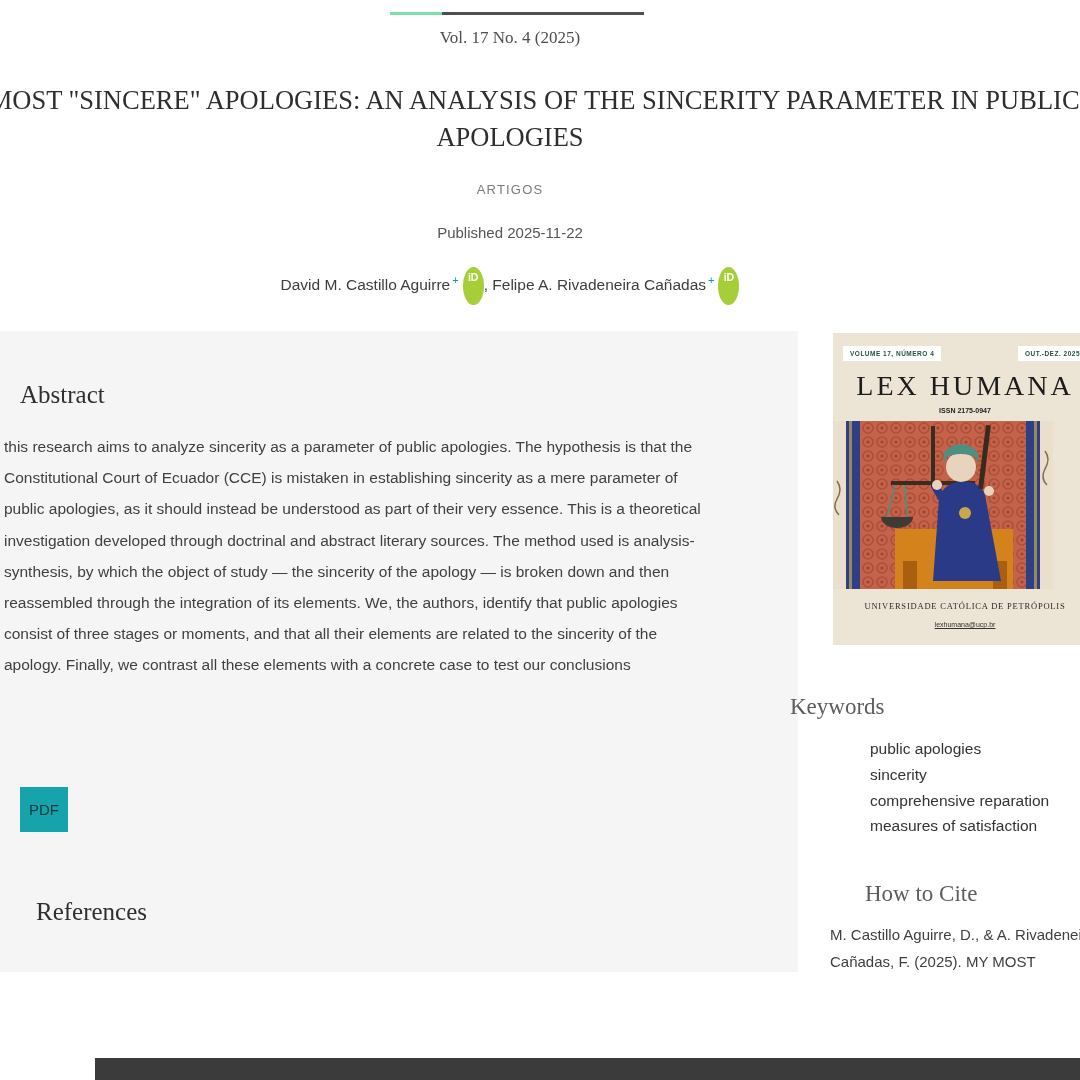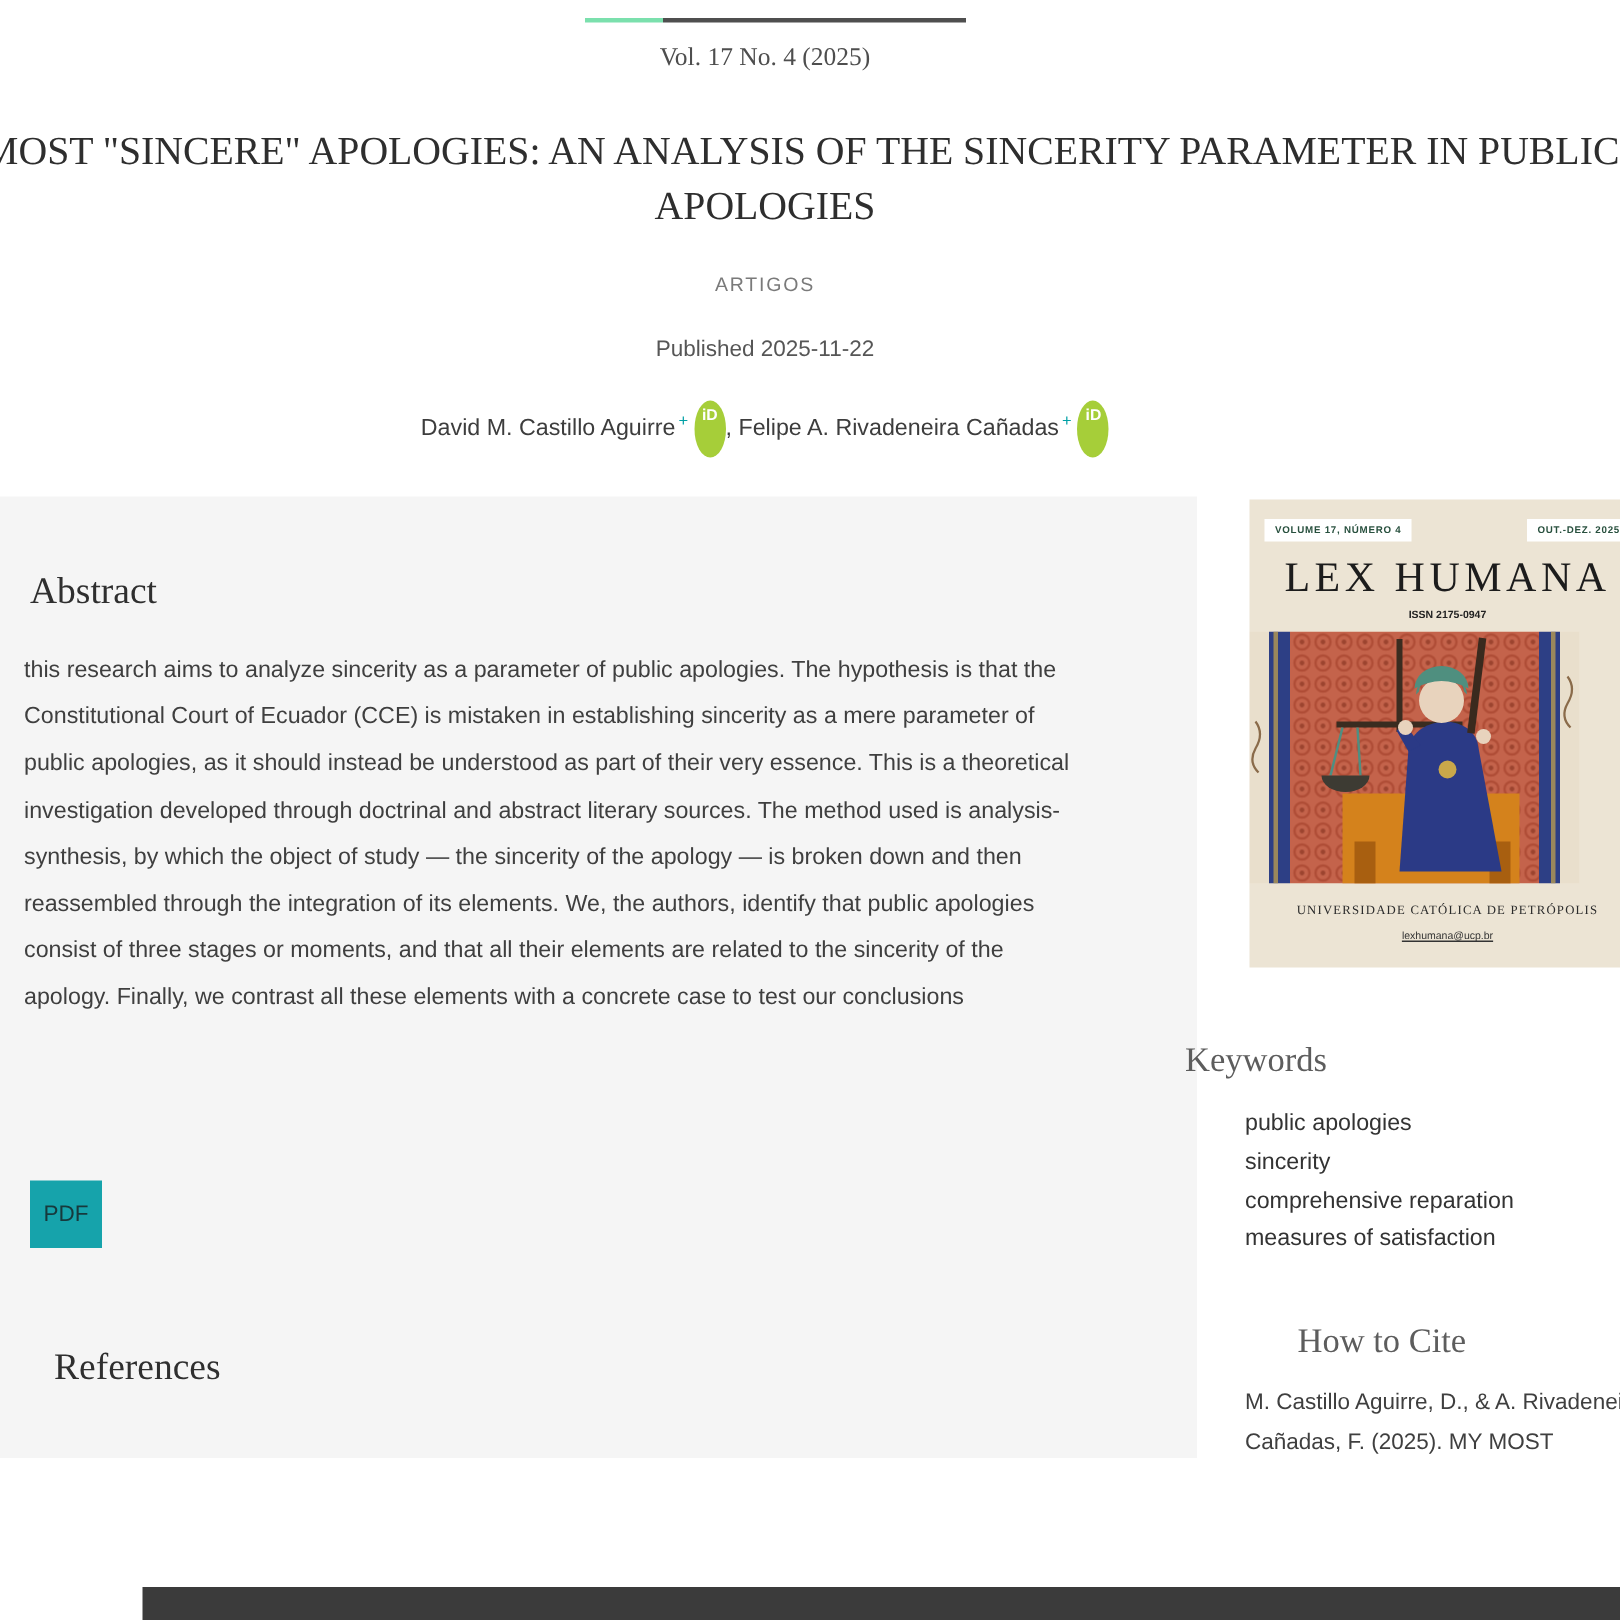--- a/index.html
+++ b/index.html
@@ -29,21 +29,21 @@
   .author-marker{color:#00a0a5;font-size:11px;vertical-align:super;margin-left:2px;}
   .orcid-badge{
     display:inline-block;width:21px;height:38px;border-radius:50%;
     background:#A6CE39;color:#ffffff;font-size:10.5px;font-weight:bold;
     text-align:center;line-height:21px;vertical-align:middle;margin-left:4px;
   }
 
   
   .main-panel{position:absolute;left:-40px;top:331px;width:838px;height:641px;background:#f5f5f5;}
   .abstract-heading{position:absolute;left:60px;top:50px;font-size:25px;color:#2f2f2f;font-weight:400;}
-  .abstract-text{position:absolute;left:56px;top:100px;width:700px;font-size:15.5px;line-height:31.2px;color:#3f3f3f;}
+  .abstract-text{position:absolute;left:44px;top:100px;width:700px;font-size:15.5px;line-height:31.2px;color:#3f3f3f;}
   .pdf-button{
     position:absolute;left:60px;top:456px;width:48px;height:45px;background:#16a3ab;border:0;
     color:#17393c;font-size:15px;font-family:"Liberation Sans",sans-serif;cursor:pointer;
     display:flex;align-items:center;justify-content:center;text-align:right;
   }
   .references-heading{position:absolute;left:60px;top:551px;font-size:25px;color:#2f2f2f;font-weight:400;}
   .references-text{position:absolute;left:60px;top:593px;width:695px;font-size:15px;line-height:27px;color:#3f3f3f;}
 
   
   .cover{
@@ -52,21 +52,21 @@
   }
   .cover-badges{display:flex;justify-content:space-between;margin:13px 10px 0 10px;}
   .cover-badge{background:#ffffff;padding:4px 7px;font-size:6.5px;font-weight:bold;letter-spacing:.5px;color:#28503e;}
   .cover-title{margin-top:9px;text-align:center;font-family:"Liberation Serif",serif;font-size:28px;letter-spacing:3px;color:#1c1c1c;}
   .cover-issn{margin-top:5px;text-align:center;font-size:7px;font-weight:bold;color:#222222;}
   .cover-art{margin-top:7px;width:220px;height:168px;}
   .cover-publisher{margin-top:12px;text-align:center;font-family:"Liberation Serif",serif;font-size:8.5px;letter-spacing:.8px;color:#2b2b2b;}
   .cover-email{margin-top:10px;text-align:center;font-size:7px;color:#333333;text-decoration:underline;}
 
   .keywords-heading{position:absolute;left:790px;top:694px;font-size:23px;color:#5d5d5d;font-weight:400;}
-  .keywords-list{position:absolute;left:830px;top:736px;font-size:15.5px;line-height:25.8px;color:#333333;}
+  .keywords-list{position:absolute;left:870px;top:736px;font-size:15.5px;line-height:25.8px;color:#333333;}
   .howtocite-heading{position:absolute;left:865px;top:881px;font-size:23px;color:#5d5d5d;font-weight:400;}
   .citation-text{position:absolute;left:830px;top:922px;width:310px;font-size:15px;line-height:26.5px;color:#3f3f3f;}
 
   
   .footer-bar{position:absolute;left:95px;top:1058px;width:985px;height:22px;background:#3b3b3b;}
 </style>
 </head>
 <body>
 
 <div class="top-line">

